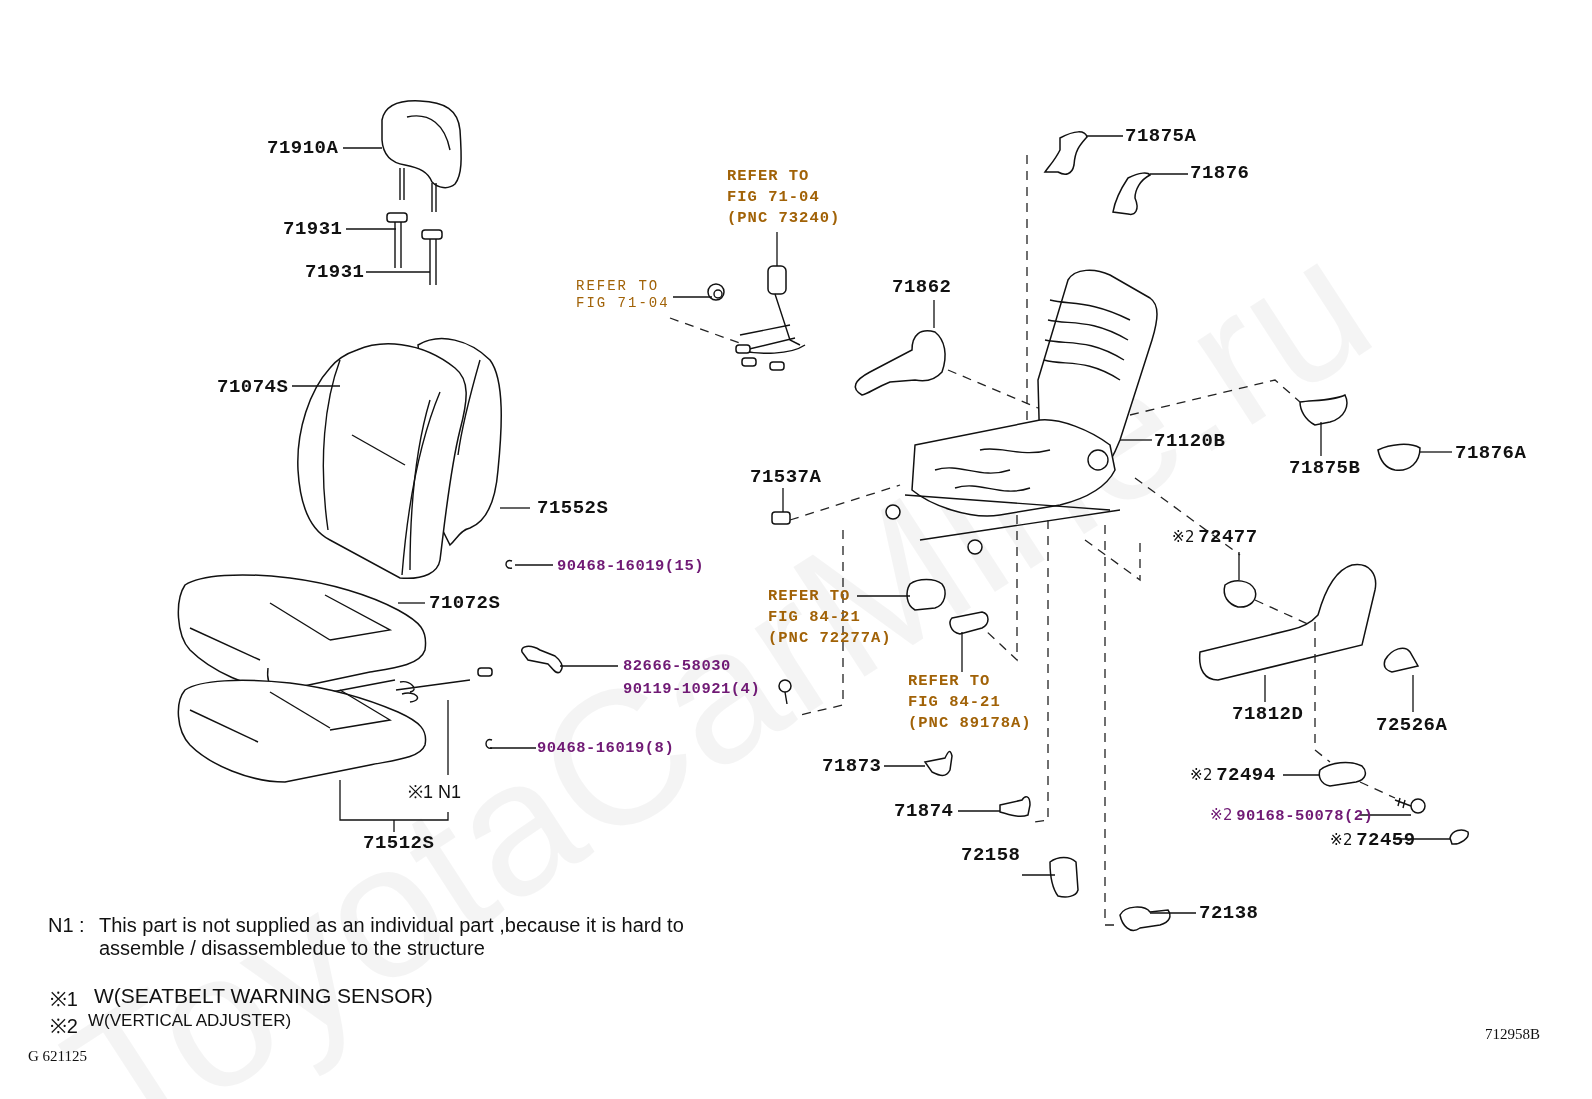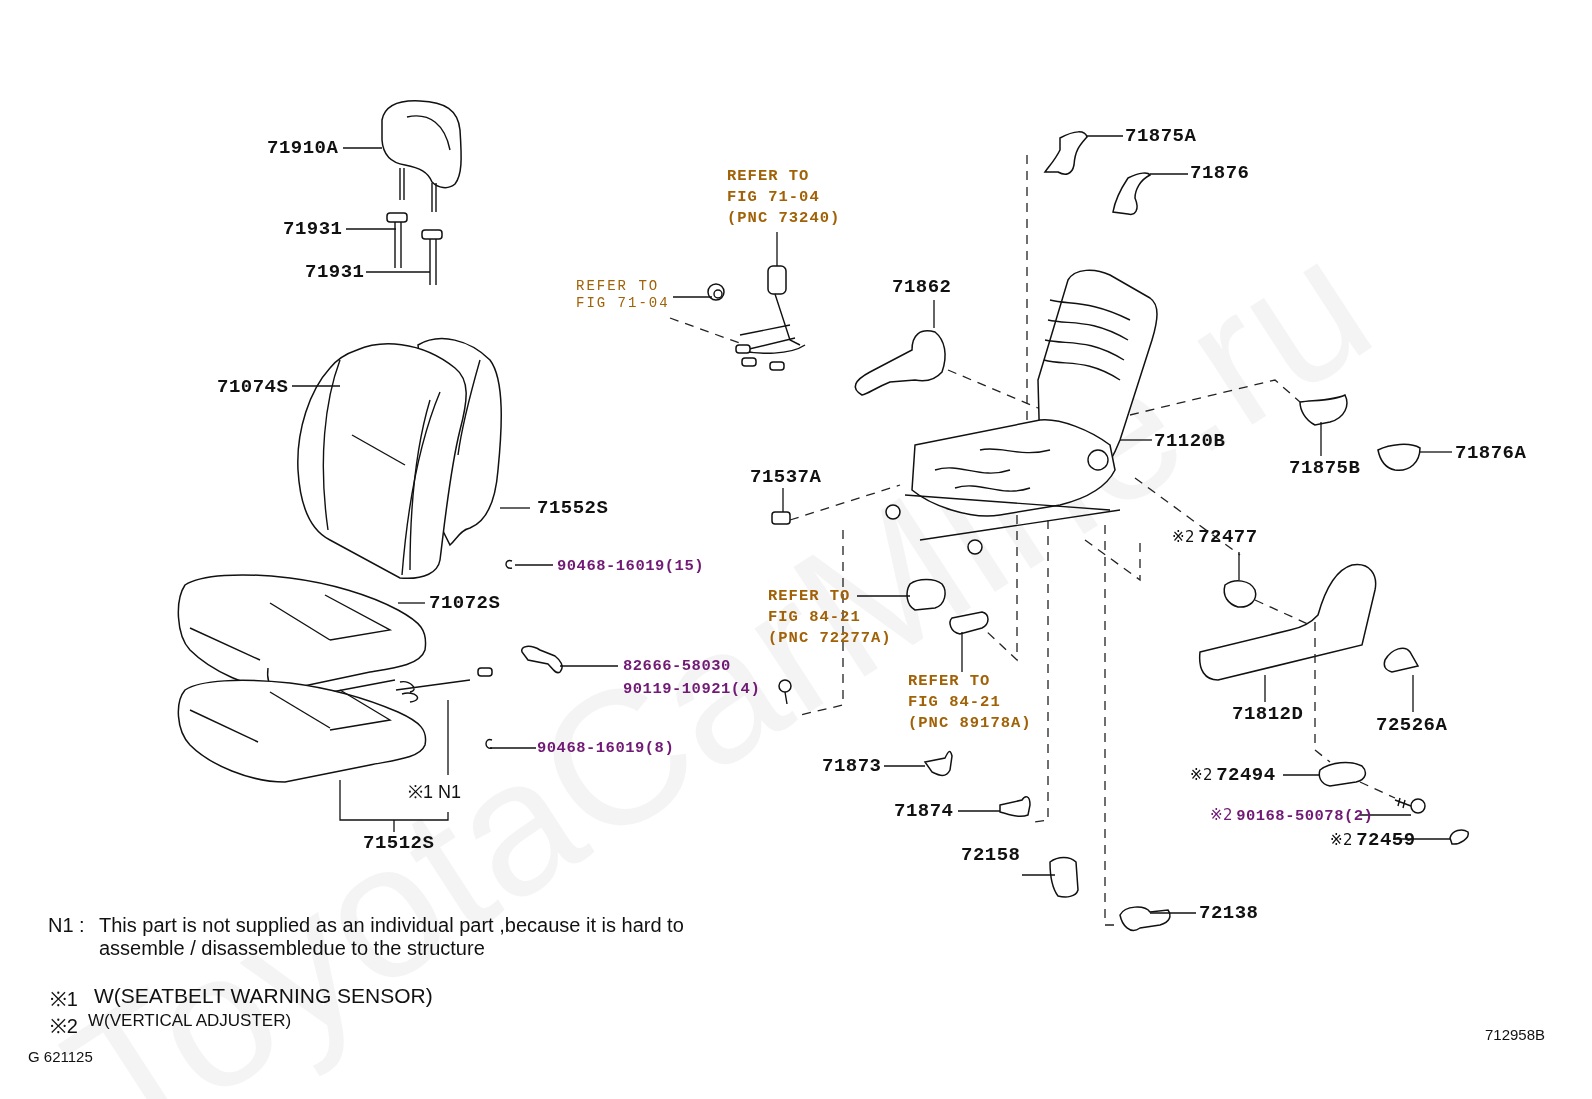--- a/index.html
+++ b/index.html
@@ -9,21 +9,21 @@
   .lbl { position: absolute; font-family: "Liberation Mono", "DejaVu Sans Mono", monospace;
          font-weight: bold; font-size: 19px; color: #111; white-space: nowrap; letter-spacing: 0.5px; }
   .ref { position: absolute; font-family: "Liberation Mono", "DejaVu Sans Mono", monospace;
          font-weight: bold; font-size: 15.5px; line-height: 21px; color: #a16207; white-space: pre; letter-spacing: 1px; }
   .ref.small { font-weight: normal; font-size: 14px; line-height: 17px; letter-spacing: 2px; }
   .part-s { position: absolute; font-family: "Liberation Mono", "DejaVu Sans Mono", monospace;
          font-weight: bold; font-size: 15.5px; color: #701a75; white-space: nowrap; letter-spacing: 0.5px; }
   .mark { font-family: "DejaVu Sans", sans-serif; font-weight: normal; font-size: 15px; margin-right: 3px; }
   .note { position: absolute; font-family: "Liberation Sans", sans-serif; font-size: 20px;
           color: #111; white-space: nowrap; }
-  .footer { position: absolute; font-family: Liberation Sans, sans-serif; font-size: 15px; color: #111; }
+  .footer { position: absolute; font-family: Liberation Serif, serif; font-size: 15px; color: #111; }
   .watermark { position: absolute; left: 30px; top: 460px; font-family: "Liberation Sans", sans-serif;
                font-size: 190px; color: rgba(0,0,0,0.045); transform: rotate(-33deg);
                transform-origin: 0 0; white-space: nowrap; pointer-events: none; top: 1010px; }
   svg .ln { stroke: #111; stroke-width: 1.4; fill: none; }
   svg .lead { stroke: #111; stroke-width: 1.3; fill: none; }
   svg .dash { stroke: #222; stroke-width: 1.3; fill: none; stroke-dasharray: 9 7; }
   svg .part { stroke: #111; stroke-width: 1.5; fill: #fff; }
 </style>
 </head>
 <body>

